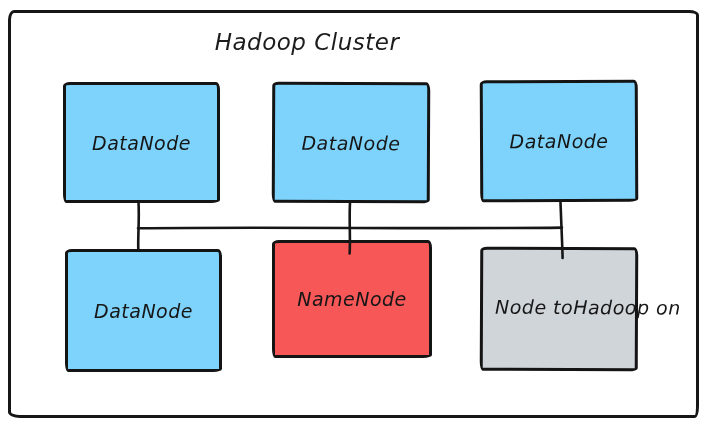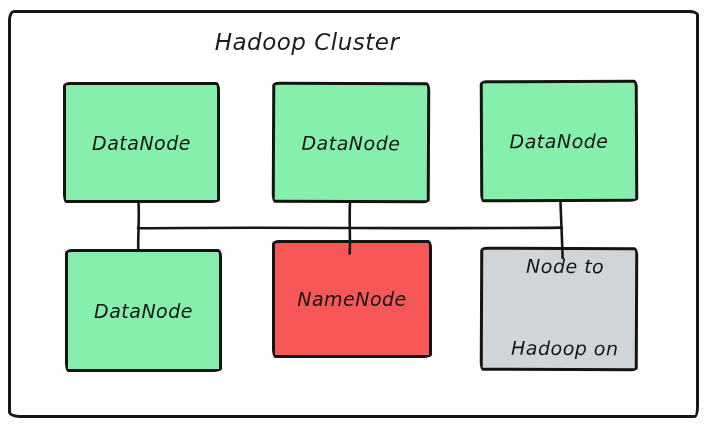--- a/index.html
+++ b/index.html
@@ -50,25 +50,25 @@
     justify-content: center;
     z-index: 1;
   }
   .node .label {
     font-size: 19px;
     font-style: italic;
     color: #161616;
     letter-spacing: 0.5px;
     white-space: nowrap;
   }
-  .node.fill-gray  { background: #86efac; }
+  .node.fill-gray  { background: #7dd3fc; }
   .node.fill-red   { background: #f85757; }
   .node.fill-light { background: #d0d5da; }
   .node.multiline {
-    flex-direction: column;
+    flex-direction: row;
     justify-content: space-between;
     padding: 5px 0 9px 12px;
   }
   .node.tilt-a { transform: rotate(-0.25deg); }
   .node.tilt-b { transform: rotate(0.25deg); }
   .wires {
     position: absolute;
     left: 0;
     top: 0;
     width: 710px;

